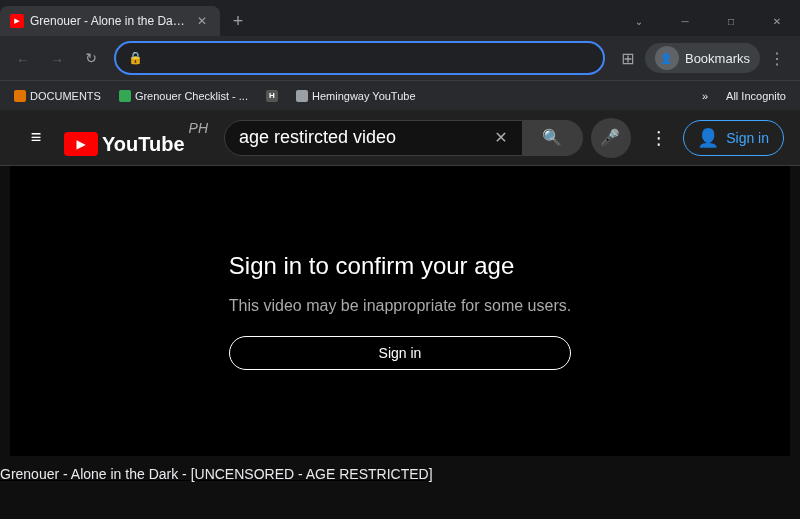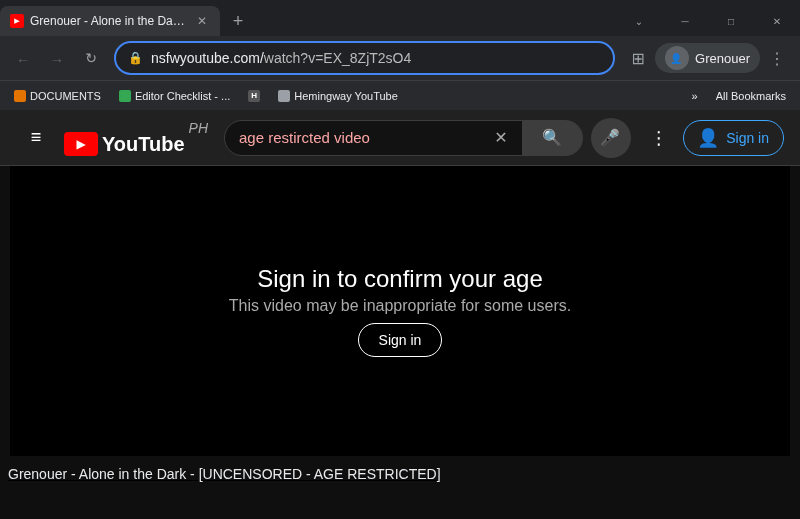--- a/index.html
+++ b/index.html
@@ -295,22 +295,22 @@
       border: 1px solid #3d3d3d;
       border-radius: 20px 0 0 20px;
       background: #121212;
       height: 36px;
       padding: 0 14px;
     }
     .yt-search-input {
       background: transparent;
       border: none;
       outline: none;
-      color: #fca5a5;
-      font-size: 15px;
+      color: #ffffff;
+      font-size: 18px;
       flex: 1;
     }
     .yt-search-clear {
       color: #aaa;
       cursor: pointer;
       font-size: 16px;
     }
     .yt-search-btn {
       width: 60px;
       height: 36px;
@@ -368,40 +368,39 @@
       font-size: 14px;
       cursor: pointer;
     }
     .yt-user-icon {
       font-size: 18px;
       color: #3ea6ff;
     }
 
     
     .yt-main {
-      padding: 0 8px;
+      padding: 0 0;
       text-decoration: underline;
     }
     .video-container {
       width: 100%;
       max-width: 780px;
       height: 290px;
       background: #000;
       margin: 0 auto;
       display: flex;
       align-items: center;
       justify-content: center;
       position: relative;
       border-radius: 0;
     }
     .age-gate {
       display: flex;
       flex-direction: column;
-      align-items: center;
-      gap: 4px;
+      gap: 17px;
       text-decoration: underline;
     }
     .age-gate-title {
       color: #fff;
       font-size: 24px;
       font-weight: 400;
     }
     .age-gate-subtitle {
       color: #aaa;
       font-size: 16px;
@@ -445,56 +444,53 @@
     </div>
   </div>
 
   <div class="toolbar">
     <div class="nav-btn disabled">←</div>
     <div class="nav-btn disabled">→</div>
     <div class="nav-btn">↻</div>
 
     <div class="address-bar-container">
       <span class="address-lock">🔒</span>
-      <span class="address-text">
-        <span>nsfwyoutube.com/</span><span style="color:#bbb;">watch?v=EX_8ZjT2sO4</span>
-      </span>
     </div>
 
     <div class="toolbar-right">
       <div class="toolbar-icon-btn">⊞</div>
       <div class="extensions-btn">
         <div class="avatar-circle">👤</div>
-        <span>Grenouer</span>
+        <span>Bookmarks</span>
       </div>
       <div class="toolbar-icon-btn">⋮</div>
     </div>
   </div>
 
   <div class="bookmarks-bar">
     <div class="bookmark-item">
       <div class="bm-favicon orange"></div>
       <span>DOCUMENTS</span>
     </div>
     <div class="bookmark-item">
       <div class="bm-favicon green"></div>
-      <span>Editor Checklist - ...</span>
+      <span>Grenouer Checklist - ...</span>
     </div>
     <div class="bookmark-item">
       <div class="bm-favicon h">H</div>
     </div>
     <div class="bookmark-item">
       <div class="bm-favicon gray"></div>
 
       <span>Hemingway YouTube</span>
     </div>
     <div class="bookmarks-right">
       <div class="bookmark-item">»</div>
       <div class="bookmark-item">
-        <span>All Bookmarks</span>
+        <span>All Incognito</span>
       </div>
     </div>
   </div>
 </div>
 
 <div class="yt-page">
 
   <div class="yt-header">
     <div class="yt-menu-btn">≡</div>
     <div class="yt-logo">

